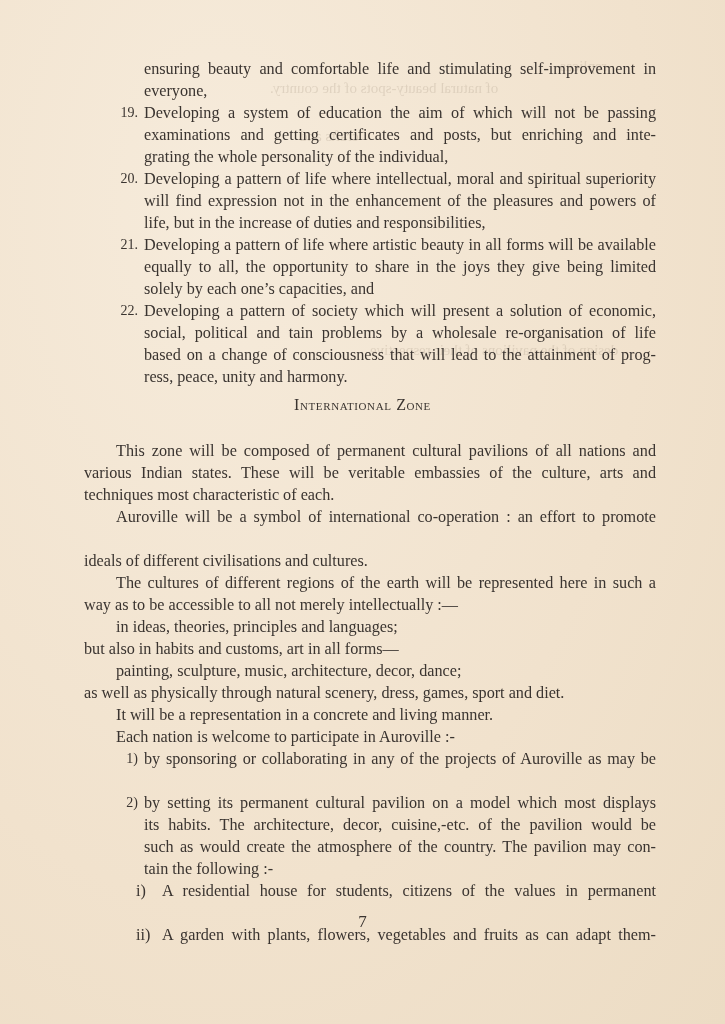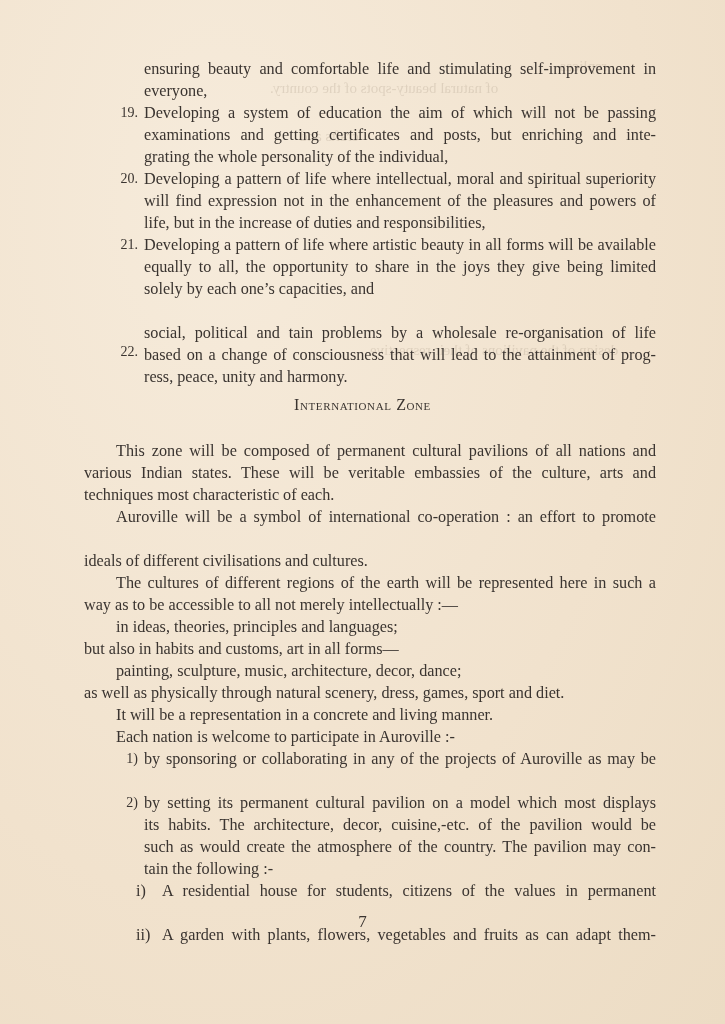--- a/index.html
+++ b/index.html
@@ -43,21 +43,22 @@
   <div class="num" style="left:102px;top:168px;">20.</div>
   <div class="line just" style="left:144px;top:168px;width:512px;">Developing a pattern of life where intellectual, moral and spiritual superiority</div>
   <div class="line just" style="left:144px;top:190px;width:512px;">will find expression not in the enhancement of the pleasures and powers of</div>
   <div class="line" style="left:144px;top:212px;">life, but in the increase of duties and responsibilities,</div>
 
   <div class="num" style="left:102px;top:234px;">21.</div>
   <div class="line just" style="left:144px;top:234px;width:512px;">Developing a pattern of life where artistic beauty in all forms will be available</div>
   <div class="line just" style="left:144px;top:256px;width:512px;">equally to all, the opportunity to share in the joys they give being limited</div>
   <div class="line" style="left:144px;top:278px;">solely by each one’s capacities, and</div>
 
-  <div class="num" style="left:102px;top:300px;margin-top:41px;">22.</div>
+  <div class="num" style="left:102px;top:300px;">22.</div>
+  <div class="line just" style="left:144px;top:300px;width:512px;">Developing a pattern of society which will present a solution of economic,</div>
   <div class="line just" style="left:144px;top:322px;width:512px;">social, political and tain problems by a wholesale re-organisation of life</div>
   <div class="line just" style="left:144px;top:344px;width:512px;">based on a change of consciousness that will lead to the attainment of prog-</div>
   <div class="line" style="left:144px;top:366px;">ress, peace, unity and harmony.</div>
 
   <div class="heading">International Zone</div>
 
   <div class="line just" style="left:84px;top:462px;width:572px;">various Indian states. These will be veritable embassies of the culture, arts and</div>
   <div class="line just" style="left:116px;top:440px;width:540px;">This zone will be composed of permanent cultural pavilions of all nations and</div>
   <div class="line" style="left:84px;top:484px;">techniques most characteristic of each.</div>
   <div class="line just" style="left:116px;top:506px;width:540px;">Auroville will be a symbol of international co-operation : an effort to promote</div>

